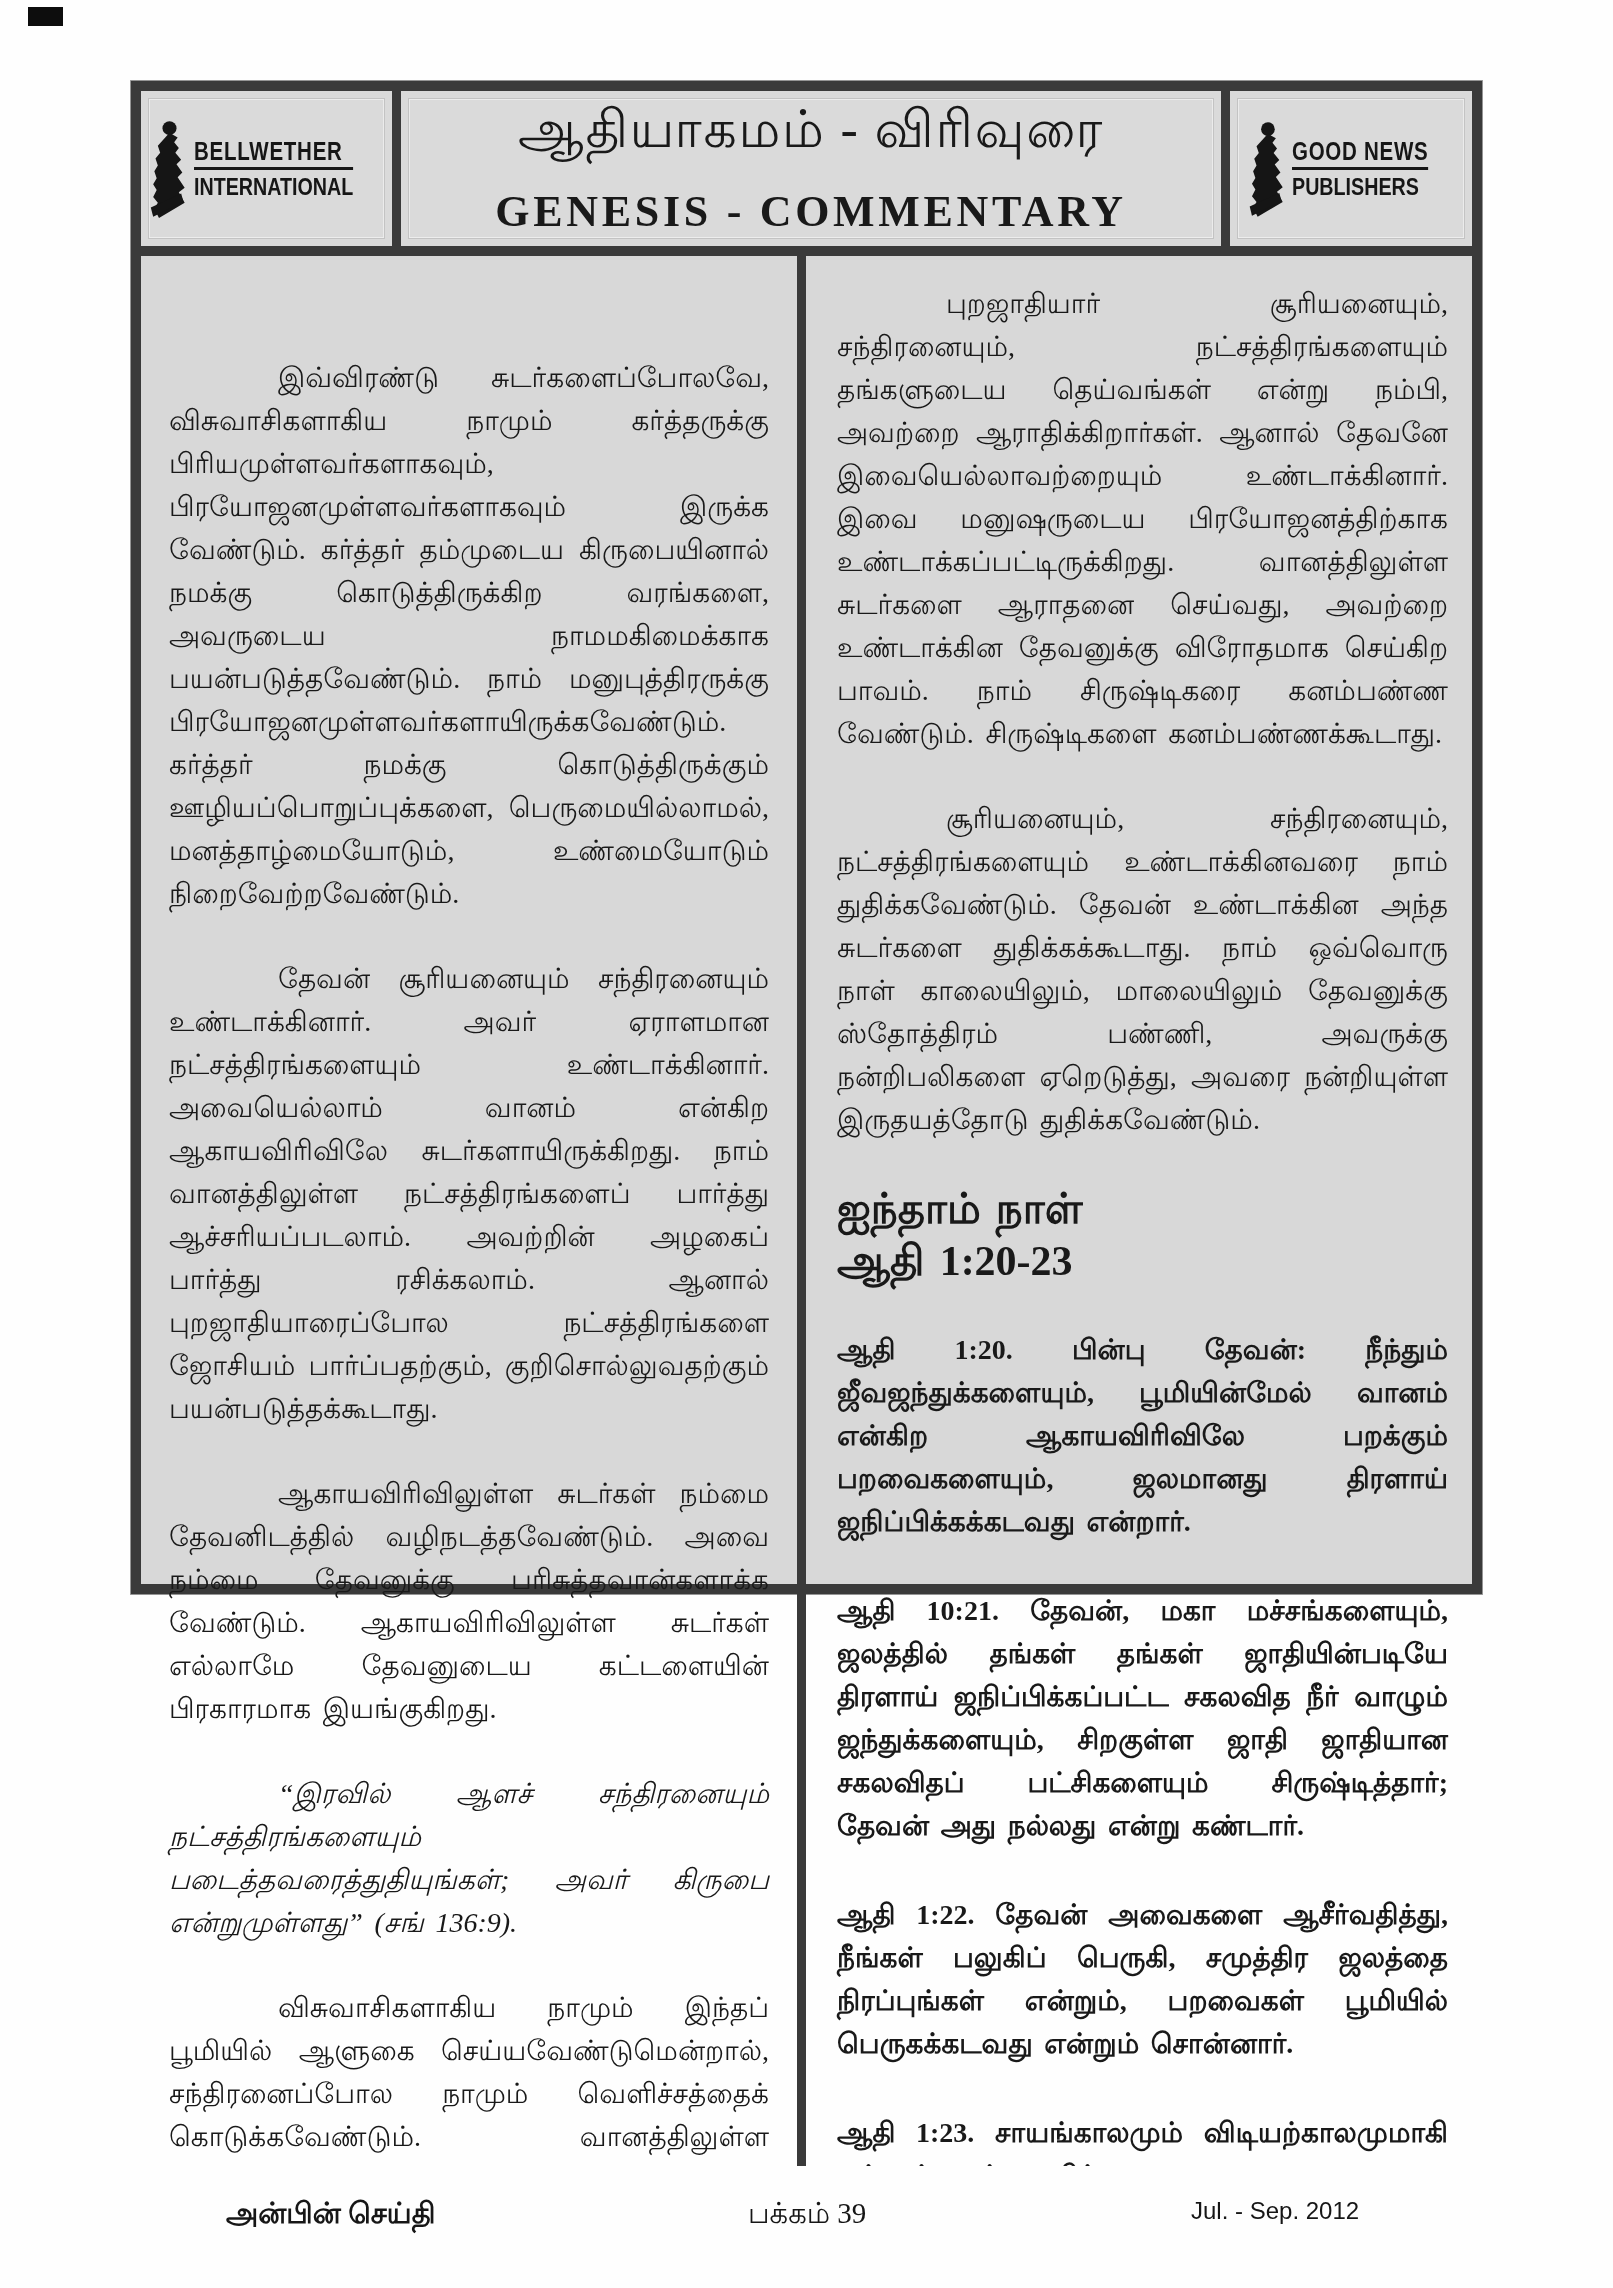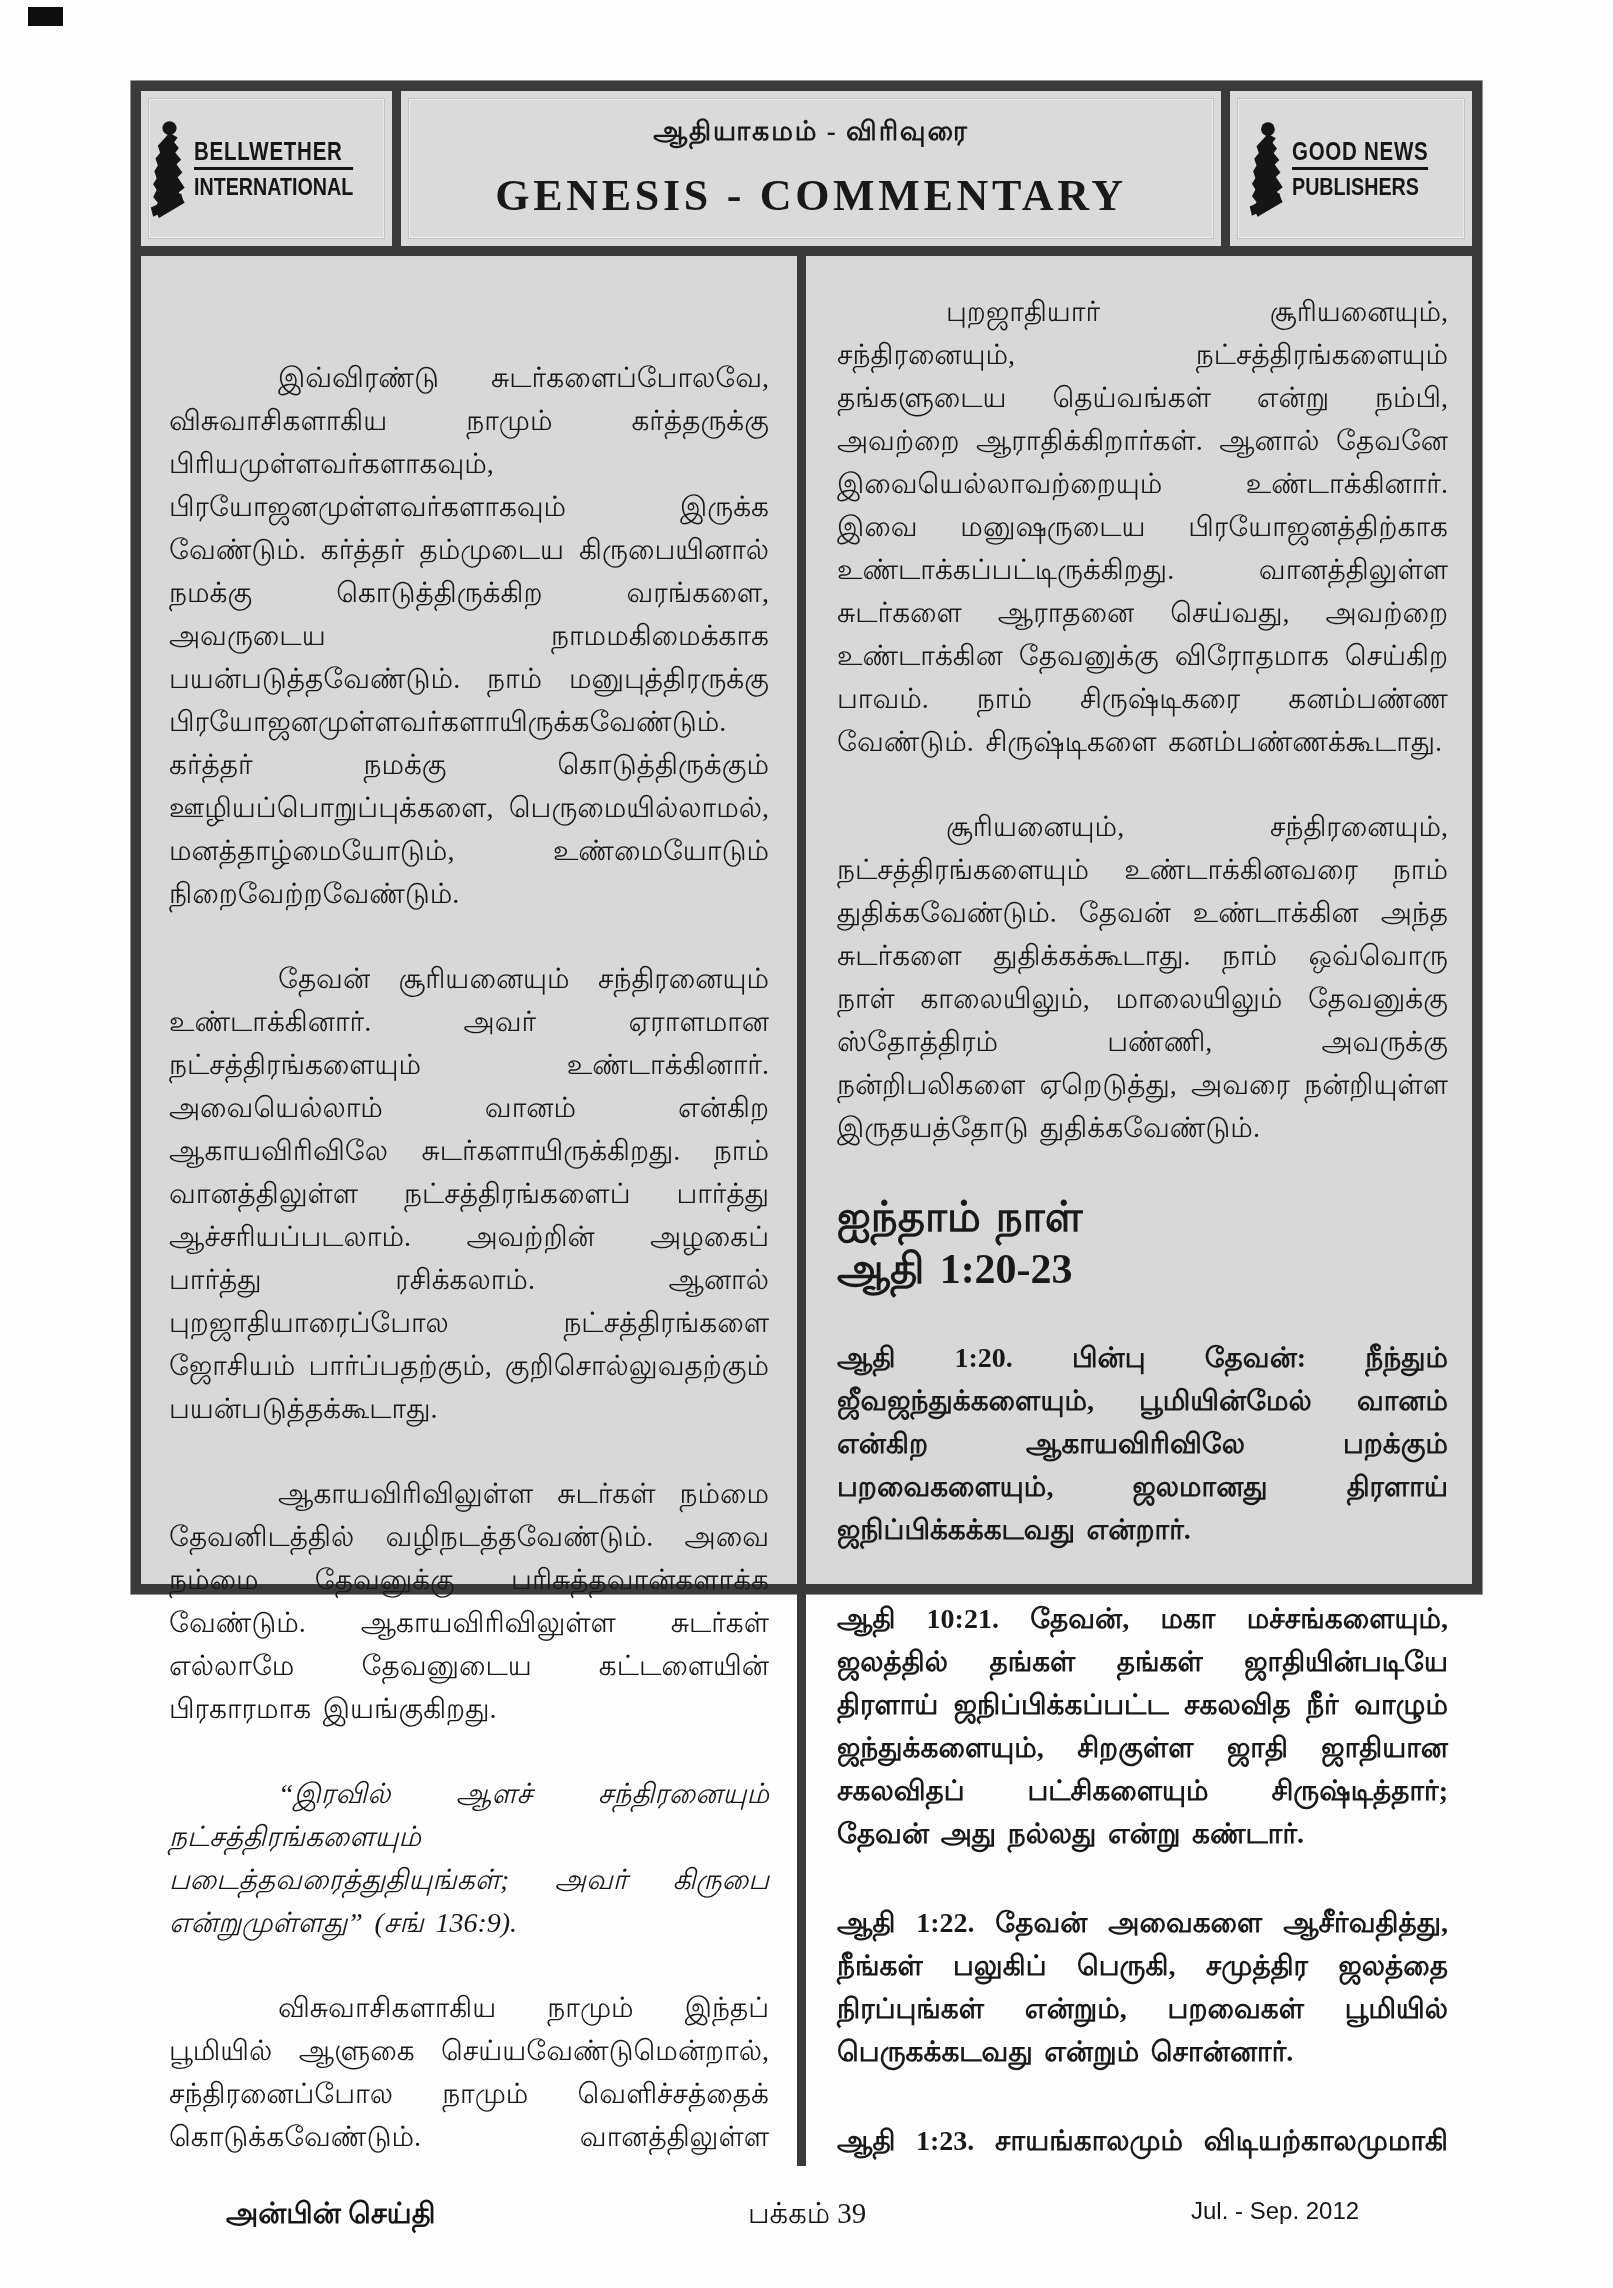--- a/index.html
+++ b/index.html
@@ -20,28 +20,28 @@
   .hcell{position:relative;background:#dadada;display:flex;align-items:center;justify-content:center;box-sizing:border-box;}
   .hcell::after{content:"";position:absolute;inset:7.4px;border:1.8px solid #c3c3c3;box-shadow:inset 0 0 0 0.9px #ededed;pointer-events:none;}
   .cell-left{width:260px;border-right:9.2px solid #3a3a3a;}
   .cell-center{flex:1;flex-direction:column;gap:9.2px;}
   .cell-right{width:251px;border-left:9.2px solid #3a3a3a;}
   .logo{display:flex;align-items:center;gap:7.4px;}
   .logo svg{display:block;}
   .logo-text{font-family:"Liberation Sans","DejaVu Sans",sans-serif;font-weight:bold;color:#161616;transform:scaleX(.82);transform-origin:left center;}
   .logo-line1{font-size:25px;letter-spacing:0.9px;border-bottom:3.7px solid #161616;padding-bottom:2.8px;line-height:1.05;}
   .logo-line2{font-size:24px;letter-spacing:0px;padding-top:3.7px;line-height:1.05;}
-  .title-tamil{font-size:27px;font-weight:bold;letter-spacing:1.8px;}
+  .title-tamil{font-size:52px;font-weight:normal;letter-spacing:1.8px;}
   .title-english{font-size:44px;font-weight:600;letter-spacing:3.7px;margin-top:11px;}
   
   .body-row{display:flex;height:1910px;box-sizing:border-box;overflow:hidden;}
   .col{box-sizing:border-box;overflow:hidden;font-size:28px;line-height:43px;text-align:justify;word-spacing:4.6px;}
   .col-left{width:665px;border-right:9.2px solid #3a3a3a;padding:24px 28px 0 28px;}
   .col-right{flex:1;padding:22px 24px 0 31px;}
-  .para{margin:12px 0 42px 0;text-indent:109px;}
+  .para{margin:4px 0 42px 0;text-indent:109px;}
   .para.first-left{margin-top:76px;}
   .para.quote{font-style:italic;}
   .section-heading{font-weight:bold;font-size:42px;line-height:52px;text-align:left;margin:33px 0 41px 0;}
   .verse{font-weight:bold;text-indent:0;margin:0 0 46px 0;}
   
   .footer{position:absolute;left:0;top:2197px;width:1613px;height:55px;font-size:29px;color:#161616;}
   .footer .f-item{position:absolute;white-space:nowrap;}
   .f-left{left:226px;font-weight:600;}
   .f-center{left:748px;}
   .f-right{left:1191px;font-family:"Liberation Sans","DejaVu Sans",sans-serif;font-size:24px;font-weight:400;}

